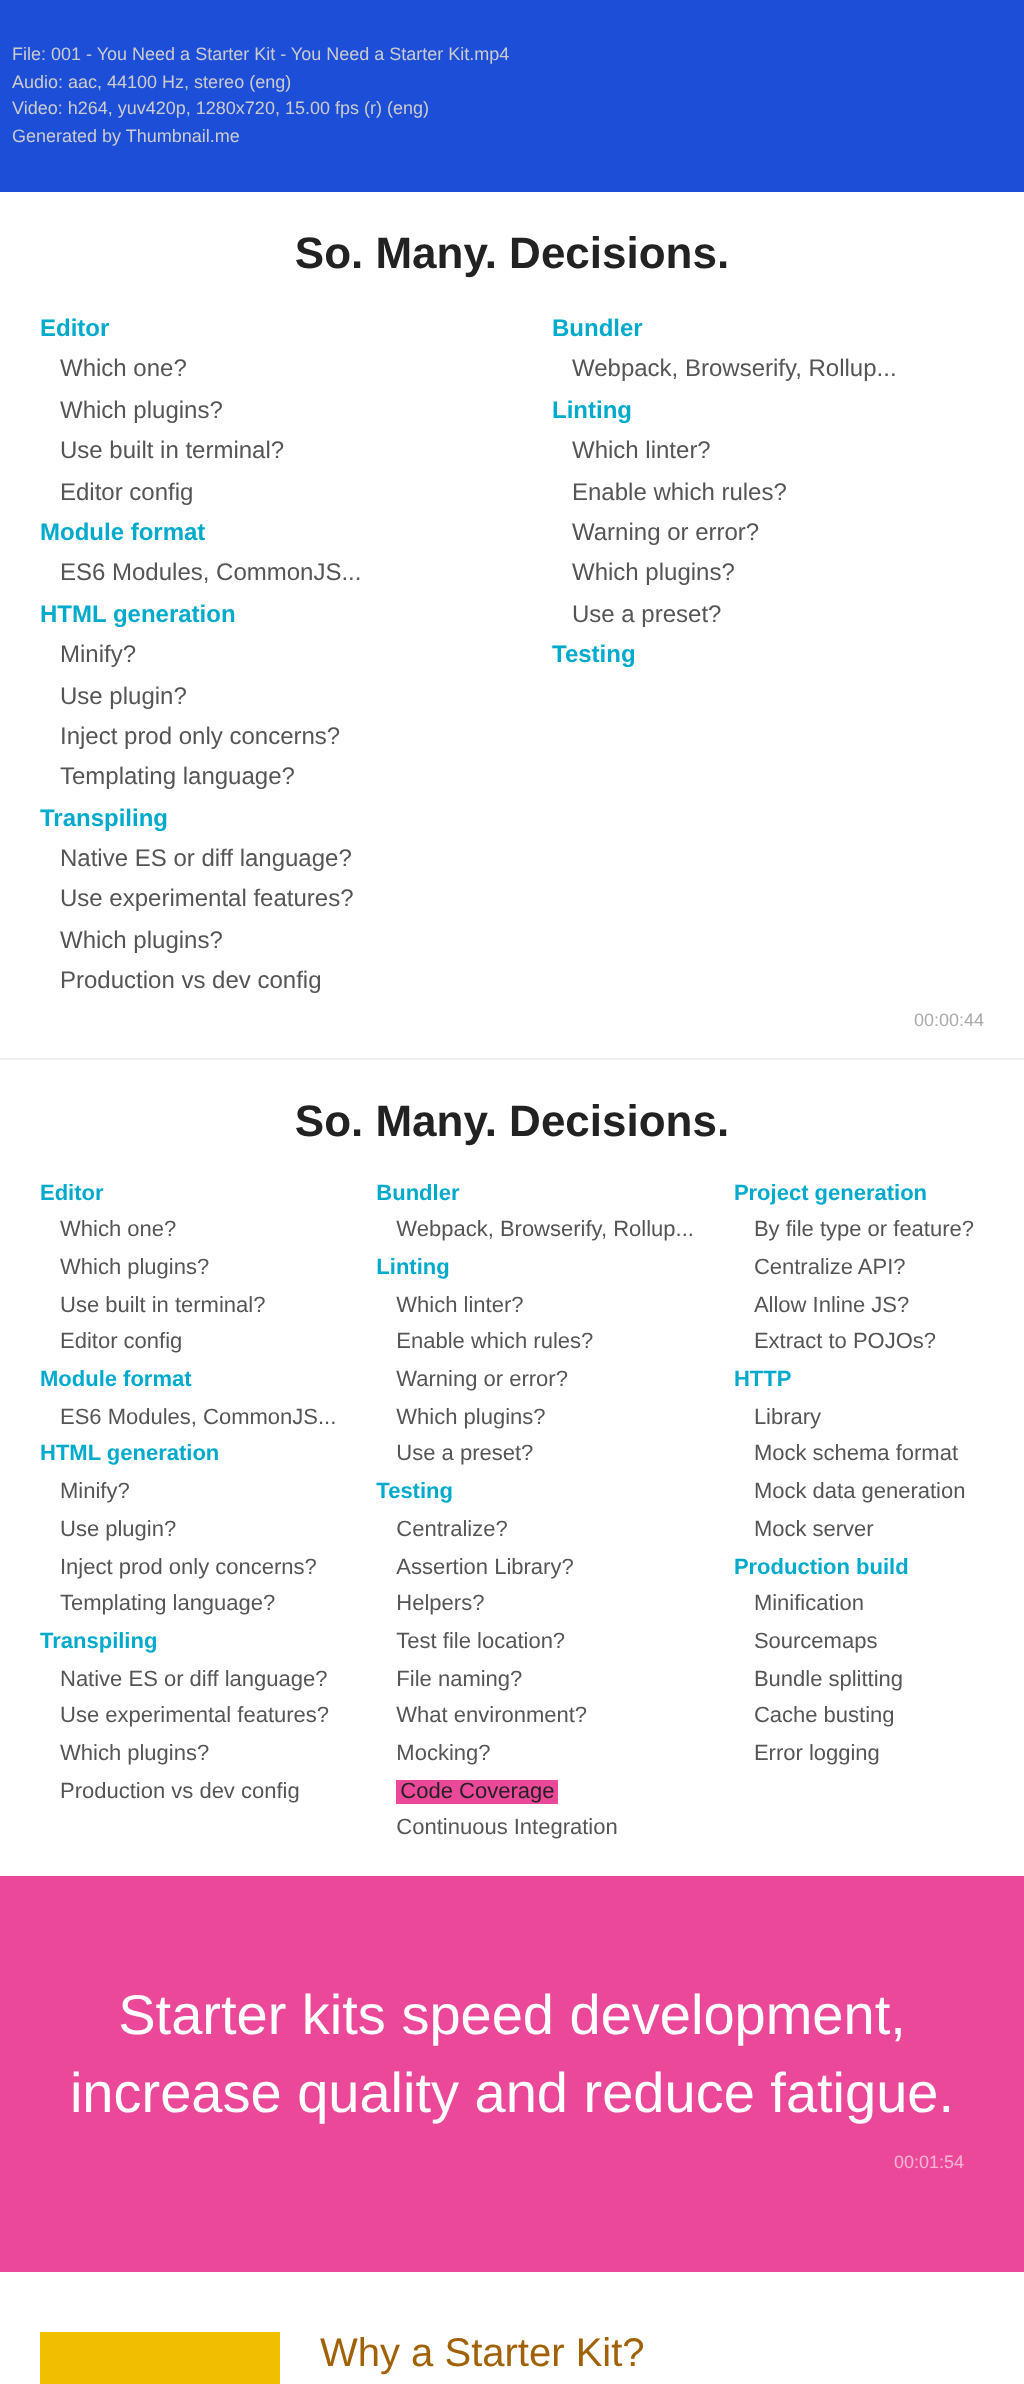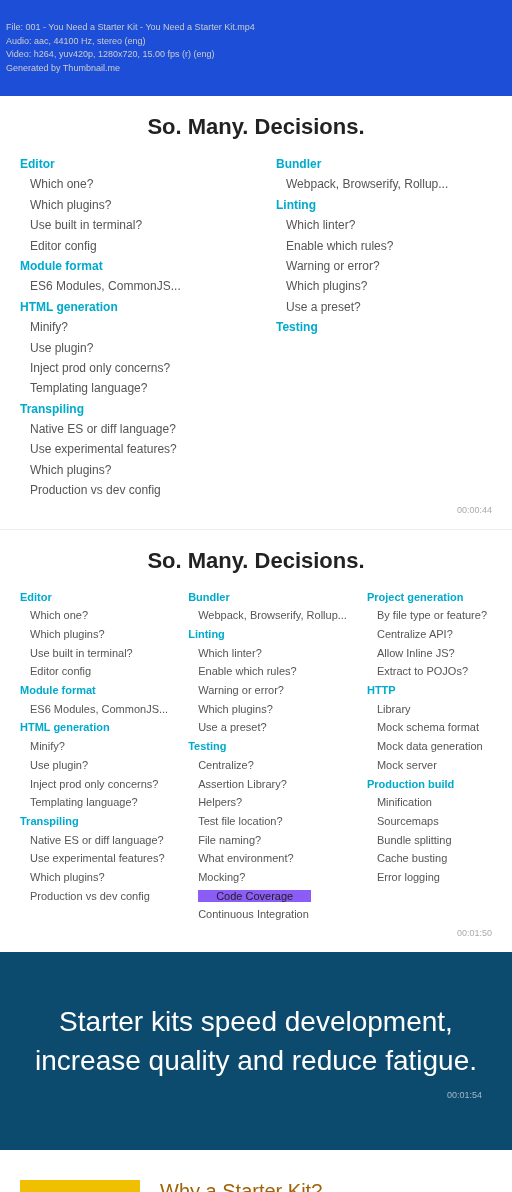--- a/index.html
+++ b/index.html
@@ -64,28 +64,28 @@
     .decisions-grid2 {
       display: flex;
       gap: 20px;
     }
     .col2 {
       font-size: 11px;
       line-height: 1.7;
       min-width: 0;
     }
     .highlight-yellow {
-      background: #8b5cf6;
+      background: #ec4899;
       color: #222;
-      padding: 0 18px;
+      padding: 0 2px;
     }
 
     
     .teal-section {
-      background: #0c4a6e;
+      background: #ec4899;
       padding: 50px 30px;
       text-align: center;
       color: #fff;
     }
     .teal-section .main-text {
       font-size: 28px;
       font-weight: 300;
       line-height: 1.4;
     }
 
@@ -227,21 +227,20 @@
       <div class="cat-item">Mock data generation</div>
       <div class="cat-item">Mock server</div>
       <div class="cat-title">Production build</div>
       <div class="cat-item">Minification</div>
       <div class="cat-item">Sourcemaps</div>
       <div class="cat-item">Bundle splitting</div>
       <div class="cat-item">Cache busting</div>
       <div class="cat-item">Error logging</div>
     </div>
   </div>
-  <div class="timestamp">00:01:50</div>
 </div>
 
 <div class="teal-section">
   <div class="main-text">Starter kits speed development, increase quality and reduce fatigue.</div>
   <div class="timestamp" style="color: rgba(255,255,255,0.6); margin-top: 10px;">00:01:54</div>
 </div>
 
 <div class="why-section">
   <div class="js-logo">JS</div>
   <div class="why-content">

